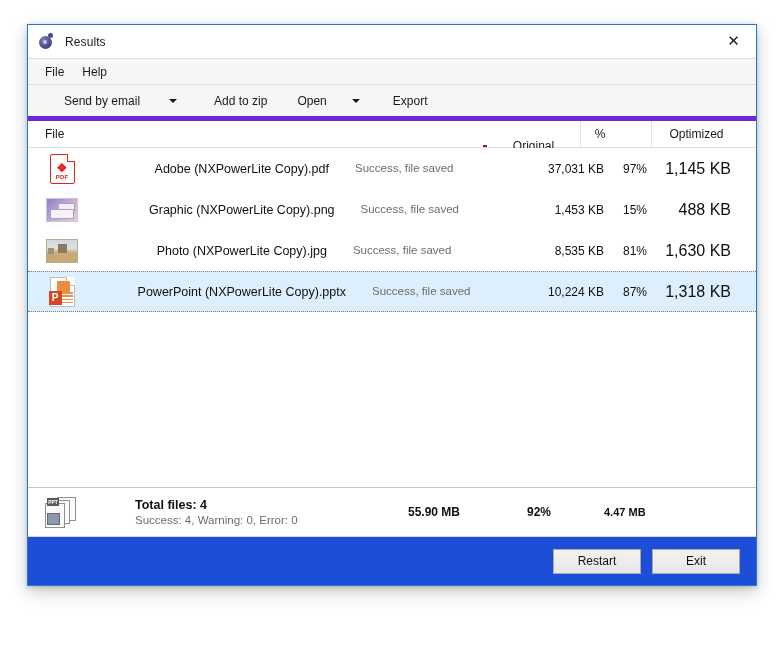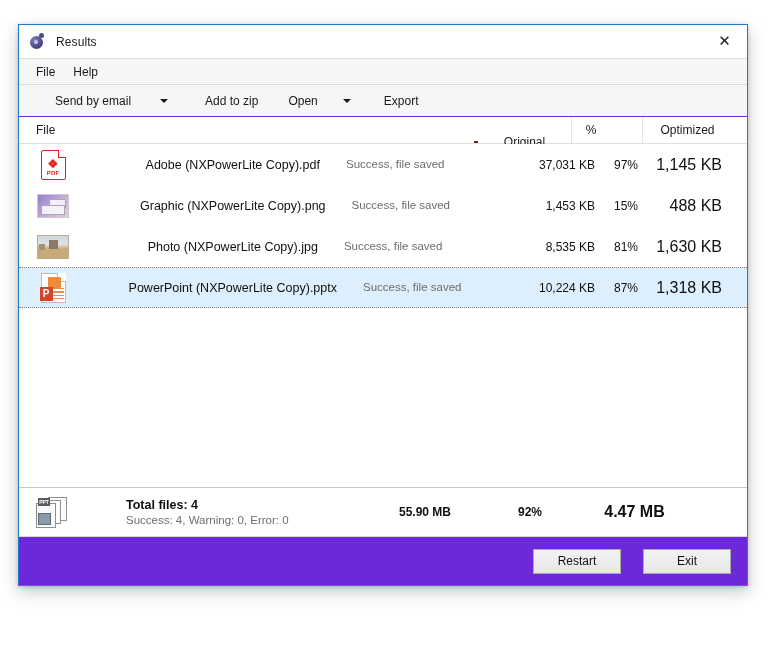--- a/index.html
+++ b/index.html
@@ -7,21 +7,21 @@
     padding: 0;
     background: #ffffff;
     width: 776px;
     height: 647px;
     overflow: hidden;
     font-family: "Liberation Sans", sans-serif;
   }
 
   #app-window {
     position: absolute;
-    left: 18px;
+    left: 27px;
     top: 24px;
     width: 730px;
     height: 562px;
     background: #f0f0f0;
     border: 1px solid #1e7bd0;
     box-shadow: 0 6px 16px rgba(0,0,0,0.22), 0 1px 4px rgba(0,0,0,0.18);
     box-sizing: border-box;
     display: flex;
     flex-direction: column;
   }
@@ -104,21 +104,21 @@
     color: #1a1a1a;
     padding: 3px 9px;
     cursor: default;
   }
 
   
   .toolbar {
     height: 31px;
     min-height: 31px;
     background: #f6f6f6;
-    border-bottom: 1px solid #6d28d9;
+    border-bottom: 5px solid #6d28d9;
     display: flex;
     align-items: center;
     padding-left: 30px;
     text-align: right;
   }
   .tb-btn {
     font-size: 12px;
     color: #1a1a1a;
     padding: 5px 6px;
     cursor: default;
@@ -411,34 +411,33 @@
   }
   .sum-orig {
     width: 93px; flex: 0 0 93px; text-align: right; padding-right: 10px;
     font-size: 12px; font-weight: bold; color: #101010; box-sizing: border-box;
   }
   .sum-pct {
     width: 38px; flex: 0 0 38px; text-align: right; padding-right: 5px;
     font-size: 12px; font-weight: bold; color: #101010; box-sizing: border-box;
   }
   .sum-opt {
-    width: 89px; flex: 0 0 89px; text-align: center; padding-right: 10px;
-    font-size: 16px; font-weight: bold; color: #101010; box-sizing: border-box;
+    width: 89px; flex: 0 0 89px; text-align: left; padding-right: 10px;
+    font-size: 11px; font-weight: bold; color: #101010; box-sizing: border-box;
   }
 
   
   .footer {
     height: 48px; min-height: 48px;
-    background: #6d28d9;
+    background: #1d4ed8;
     border-top: 1px solid #d7d7d7;
     display: flex;
     align-items: center;
     justify-content: flex-end;
     padding-right: 16px;
-    gap: 11px;
   }
   .btn {
     width: 88px;
     height: 25px;
     background: linear-gradient(180deg, #f2f2f2 0%, #e7e7e7 100%);
     border: 1px solid #a9a9a9;
     font-size: 12px;
     color: #101010;
     display: flex; align-items: center; justify-content: center;
     cursor: default;

